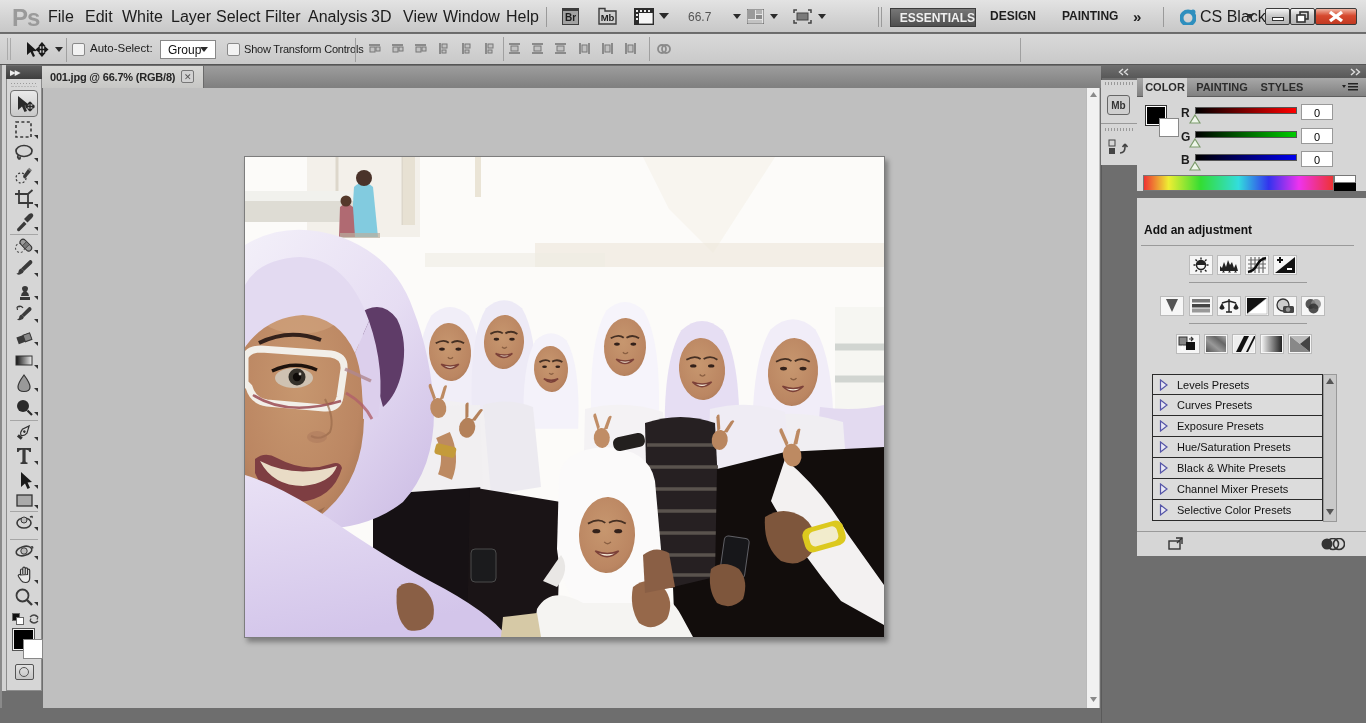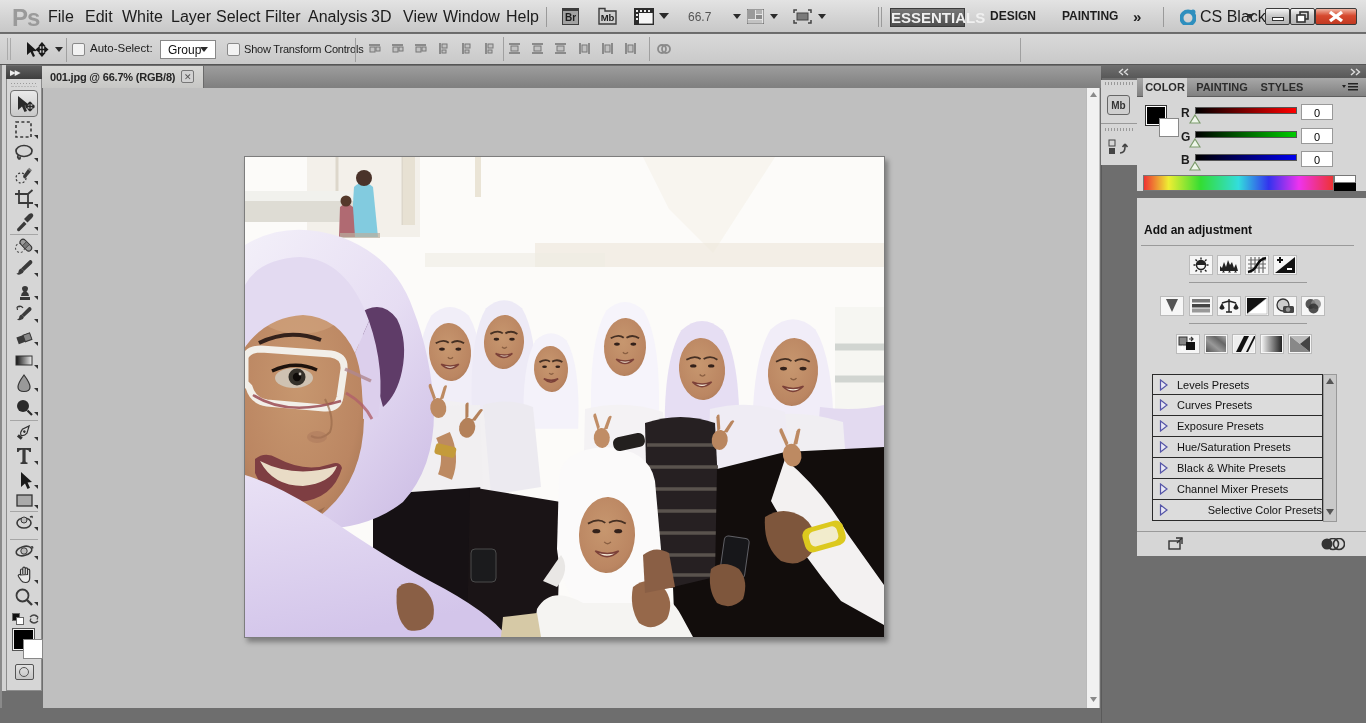--- a/index.html
+++ b/index.html
@@ -115,21 +115,21 @@
       </svg></div>
   <div class="abs tri" style="left:770px;top:14px;border-left:4px solid transparent;border-right:4px solid transparent;border-top:5px solid #2a2a2a;"></div>
   <div class="abs" style="left:793px;top:9px;width:19px;height:15px;"><svg width="19" height="15">
         <rect x="0" y="0" width="19" height="15" fill="none"></rect>
         <path d="M1 4 V1 H4 M15 1 H18 V4 M18 11 V14 H15 M4 14 H1 V11" stroke="#444" fill="none" stroke-width="1.5"></path>
         <rect x="4" y="4" width="11" height="7" fill="#7a7a7a" stroke="#444"></rect>
       </svg></div>
   <div class="abs tri" style="left:818px;top:14px;border-left:4px solid transparent;border-right:4px solid transparent;border-top:5px solid #2a2a2a;"></div>
   <div class="abs vsep" style="left:878px;"></div>
   <div class="abs vsep" style="left:881px;"></div>
-  <div class="abs" id="essbtn" style="left:890px;top:8px;width:75px;height:19px;background:linear-gradient(#777,#4f4f4f);border:1px solid #3c3c3c;color:#f0f0f0;font-weight:bold;font-size:15px;text-align:right;line-height:18px;">ESSENTIALS</div>
+  <div class="abs" id="essbtn" style="left:890px;top:8px;width:86px;height:19px;background:linear-gradient(#777,#4f4f4f);border:1px solid #3c3c3c;color:#f0f0f0;font-weight:bold;font-size:12px;text-align:right;line-height:18px;">ESSENTIALS</div>
   <div class="abs wsbtn" style="left:990px;">DESIGN</div>
   <div class="abs wsbtn" style="left:1062px;">PAINTING</div>
   <div class="abs wsbtn" style="left:1133px;font-size:15px;">»</div>
   <div class="abs vsep" style="left:1163px;"></div>
   <div class="abs" style="left:1180px;top:9px;width:16px;height:16px;"><svg width="16" height="16">
         <circle cx="8" cy="9" r="6.5" fill="none" stroke="#2e8fbe" stroke-width="4"></circle>
         <circle cx="13" cy="3" r="2.5" fill="#2e8fbe"></circle>
       </svg></div>
   <div class="abs menuitem" style="left:1200px;">CS Black</div>
   <div class="abs tri" style="left:1246px;top:14px;border-left:4px solid transparent;border-right:4px solid transparent;border-top:5px solid #2a2a2a;"></div>
@@ -708,21 +708,21 @@
             </svg>Exposure Presets</div>
           <div class="presetrow" style="top:66px;"><svg width="10" height="12" style="position:absolute;left:6px;top:4px;">
               <path d="M1.5 1 L8 6 L1.5 11 Z" fill="#e8e8f4" stroke="#5555a8" stroke-width="1.2"></path>
             </svg>Hue/Saturation Presets</div>
           <div class="presetrow" style="top:87px;"><svg width="10" height="12" style="position:absolute;left:6px;top:4px;">
               <path d="M1.5 1 L8 6 L1.5 11 Z" fill="#e8e8f4" stroke="#5555a8" stroke-width="1.2"></path>
             </svg>Black &amp; White Presets</div>
           <div class="presetrow" style="top:108px;"><svg width="10" height="12" style="position:absolute;left:6px;top:4px;">
               <path d="M1.5 1 L8 6 L1.5 11 Z" fill="#e8e8f4" stroke="#5555a8" stroke-width="1.2"></path>
             </svg>Channel Mixer Presets</div>
-          <div class="presetrow" style="top:129px;text-align:right;"><svg width="10" height="12" style="position:absolute;left:6px;top:4px;">
+          <div class="presetrow" style="top:129px;"><svg width="10" height="12" style="position:absolute;left:6px;top:4px;">
               <path d="M1.5 1 L8 6 L1.5 11 Z" fill="#e8e8f4" stroke="#5555a8" stroke-width="1.2"></path>
             </svg>Selective Color Presets</div>
           <div class="abs" style="left:186px;top:3px;width:14px;height:148px;background:#c9c9c9;border:1px solid #999;"></div>
           <div class="abs" style="left:189px;top:7px;width:0;height:0;border-left:4px solid transparent;border-right:4px solid transparent;border-bottom:6px solid #555;"></div>
           <div class="abs" style="left:189px;top:138px;width:0;height:0;border-left:4px solid transparent;border-right:4px solid transparent;border-top:6px solid #555;"></div>
         </div>
       <div class="abs" style="left:0px;top:333px;width:229px;height:1px;background:#9a9a9a;"></div>
       <div class="abs" style="left:30px;top:339px;"><svg width="18" height="14">
             <rect x="2" y="4" width="11" height="8" fill="none" stroke="#333" stroke-width="1.4"></rect>
             <path d="M9 1 h6 v6" fill="none" stroke="#333" stroke-width="1.4"></path>

